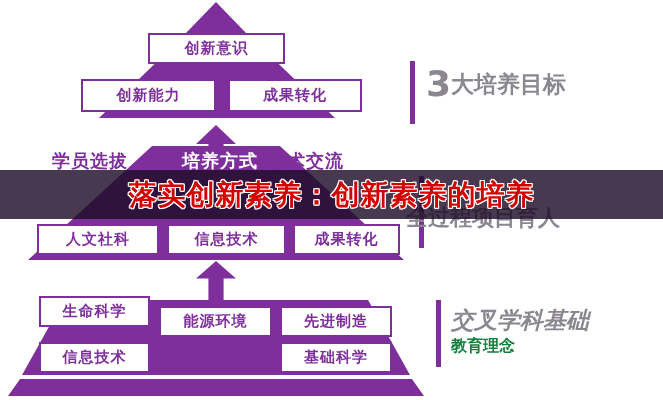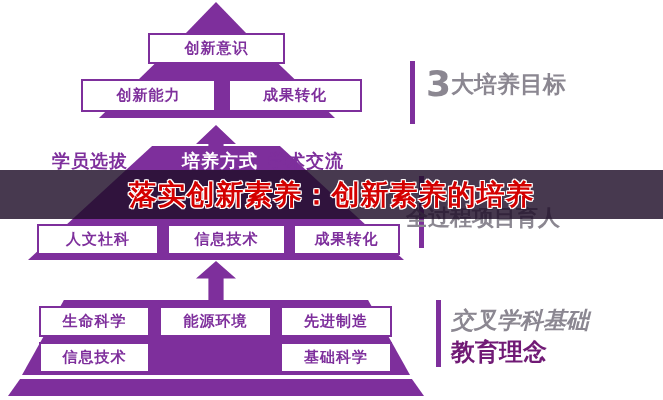--- a/index.html
+++ b/index.html
@@ -28,21 +28,21 @@
   .hdr { position:absolute; z-index:2; font-weight:bold; font-size:18px; letter-spacing:1px; white-space:nowrap; }
   .hdr-purple { color:#7e2f9c; }
   .hdr-white  { color:#ffffff; }
   .vbar { position:absolute; z-index:2; background:#7e2f9c; }
   .side-label { position:absolute; z-index:2; font-weight:bold; color:#8b8791; white-space:nowrap; }
   .goal-label { left:426px; top:66px; display:flex; align-items:center; }
   .goal-num  { font-size:36px; line-height:1; }
   .goal-text { font-size:23px; line-height:1; }
   .project-label { left:406px; top:203px; font-size:22px; }
   .foundation-main { left:451px; top:305px; font-size:23px;font-style:italic; }
-  .foundation-sub  { left:451px; top:336px; font-size:24px; color:#701a75; }
+  .foundation-sub  { left:451px; top:336px; font-size:16px; color:#15803d; }
   .banner {
     position:absolute; z-index:5; left:0; top:170px; width:663px; height:49px;
     background:rgba(30,13,40,0.82);
     display:flex; align-items:center; justify-content:center;
   }
   .banner-text {
     font-size:28px; font-weight:bold; color:#d40000; letter-spacing:1px; white-space:nowrap;
     text-shadow:-1px -1px 0 #fff,1px -1px 0 #fff,-1px 1px 0 #fff,1px 1px 0 #fff,
                 0 -1px 0 #fff,0 1px 0 #fff,-1px 0 0 #fff,1px 0 0 #fff;
   }
@@ -66,21 +66,21 @@
   <div class="box" style="left:228px;top:79px;width:134px;height:33px;">成果转化</div>
 
   <span class="hdr hdr-purple" style="left:52px;top:149px;">学员选拔</span>
   <span class="hdr hdr-white" style="left:182px;top:149px;">培养方式</span>
   <span class="hdr hdr-purple" style="left:268px;top:149px;">学术交流</span>
 
   <div class="box" style="left:37px;top:224px;width:122px;height:31px;">人文社科</div>
   <div class="box" style="left:167px;top:224px;width:119px;height:31px;">信息技术</div>
   <div class="box" style="left:293px;top:224px;width:107px;height:31px;">成果转化</div>
 
-  <div class="box" style="left:39px;top:306px;width:111px;height:31px;">生命科学</div>
+  <div class="box" style="left:39px;top:296px;width:111px;height:31px;">生命科学</div>
   <div class="box" style="left:159px;top:306px;width:113px;height:31px;">能源环境</div>
   <div class="box" style="left:280px;top:306px;width:112px;height:31px;">先进制造</div>
 
   <div class="box" style="left:39px;top:342px;width:111px;height:31px;">信息技术</div>
   <div class="box" style="left:280px;top:342px;width:112px;height:31px;">基础科学</div>
 
   <div class="vbar" style="left:410px;top:61px;width:5px;height:63px;"></div>
   <div class="side-label goal-label">
     <span class="goal-num">3</span>
     <span class="goal-text">大培养目标</span>

